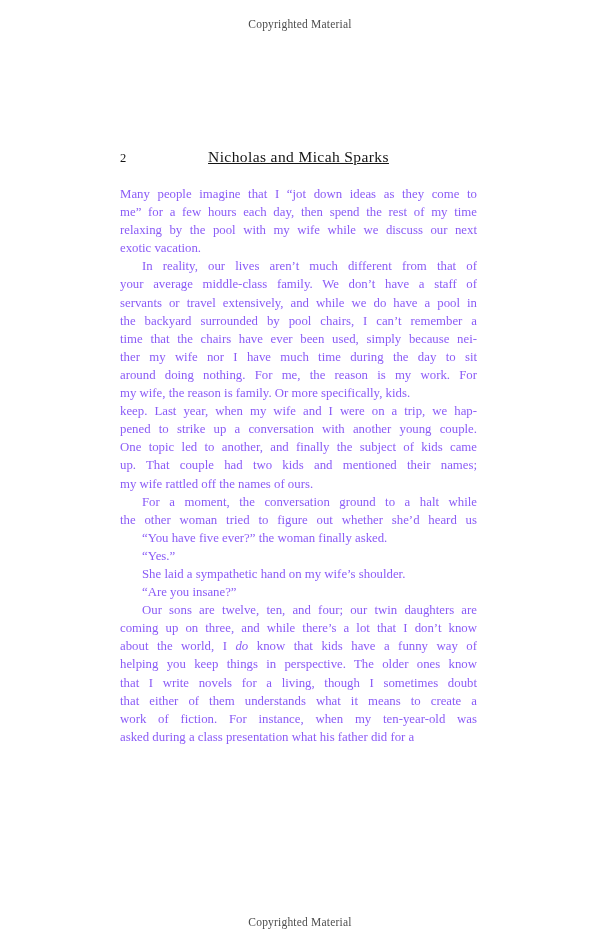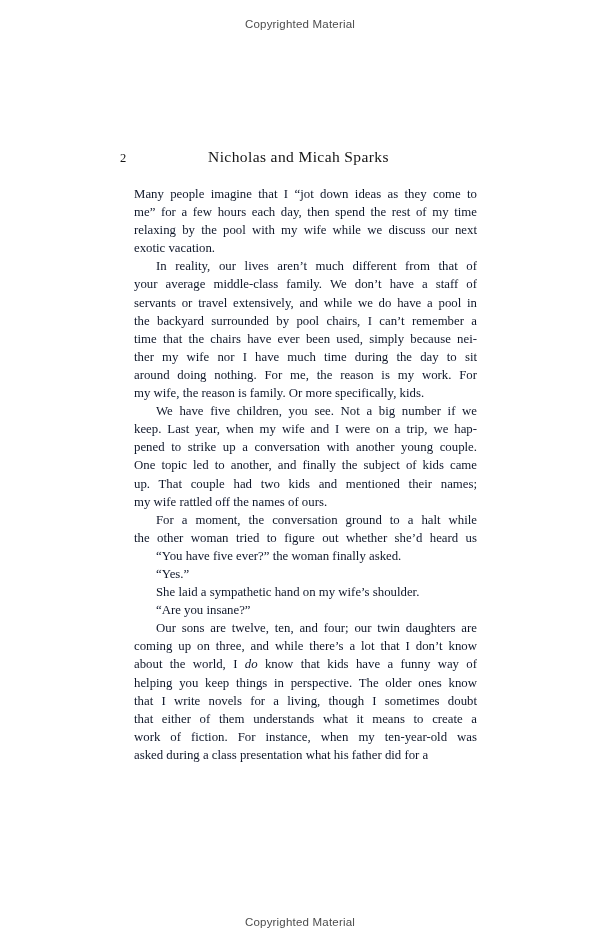--- a/index.html
+++ b/index.html
@@ -9,21 +9,21 @@
     height: 949px;
     position: relative;
     font-family: "Liberation Serif", serif;
     overflow: hidden;
   }
   .watermark {
     position: absolute;
     left: 0;
     width: 600px;
     text-align: center;
-    font-family: Liberation Sans, sans-serif;
+    font-family: Liberation Serif, serif;
     font-size: 11.5px;
     color: #4d4d4d;
     letter-spacing: 0.2px;
   }
   .watermark.top { top: 18px; }
   .watermark.bottom { top: 916px; }
 
   .content {
     position: absolute;
     left: 120px;
@@ -41,23 +41,24 @@
     top: 3px;
     font-size: 12.5px;
     color: #141414;
   }
   .running-title {
     display: block;
     text-align: center;
     font-size: 15.5px;
     color: #141414;
     letter-spacing: 0.4px;
+    text-decoration: underline;
   }
 
-  .body-text { color: #0f172a; margin-left: 14px; }
+  .body-text { color: #8b5cf6; }
   .para { margin: 0; }
   .line {
     display: block;
     font-size: 12.8px;
     line-height: 18.1px;
     height: 18.1px;
     overflow: hidden;
     text-align: justify;
     text-align-last: justify;
     white-space: normal;
@@ -87,21 +88,20 @@
         <span class="line lead">In reality, our lives aren’t much different from that of</span>
         <span class="line">your average middle-class family. We don’t have a staff of</span>
         <span class="line">servants or travel extensively, and while we do have a pool in</span>
         <span class="line">the backyard surrounded by pool chairs, I can’t remember a</span>
         <span class="line">time that the chairs have ever been used, simply because nei-</span>
         <span class="line">ther my wife nor I have much time during the day to sit</span>
         <span class="line">around doing nothing. For me, the reason is my work. For</span>
         <span class="line final">my wife, the reason is family. Or more specifically, kids.</span>
       </p>
       <p class="para">
-        <span class="line lead">We have five children, you see. Not a big number if we</span>
         <span class="line">keep. Last year, when my wife and I were on a trip, we hap-</span>
         <span class="line">pened to strike up a conversation with another young couple.</span>
         <span class="line">One topic led to another, and finally the subject of kids came</span>
         <span class="line">up. That couple had two kids and mentioned their names;</span>
         <span class="line final">my wife rattled off the names of ours.</span>
       </p>
       <p class="para">
         <span class="line lead">For a moment, the conversation ground to a halt while</span>
         <span class="line">the other woman tried to figure out whether she’d heard us</span>
       </p>

